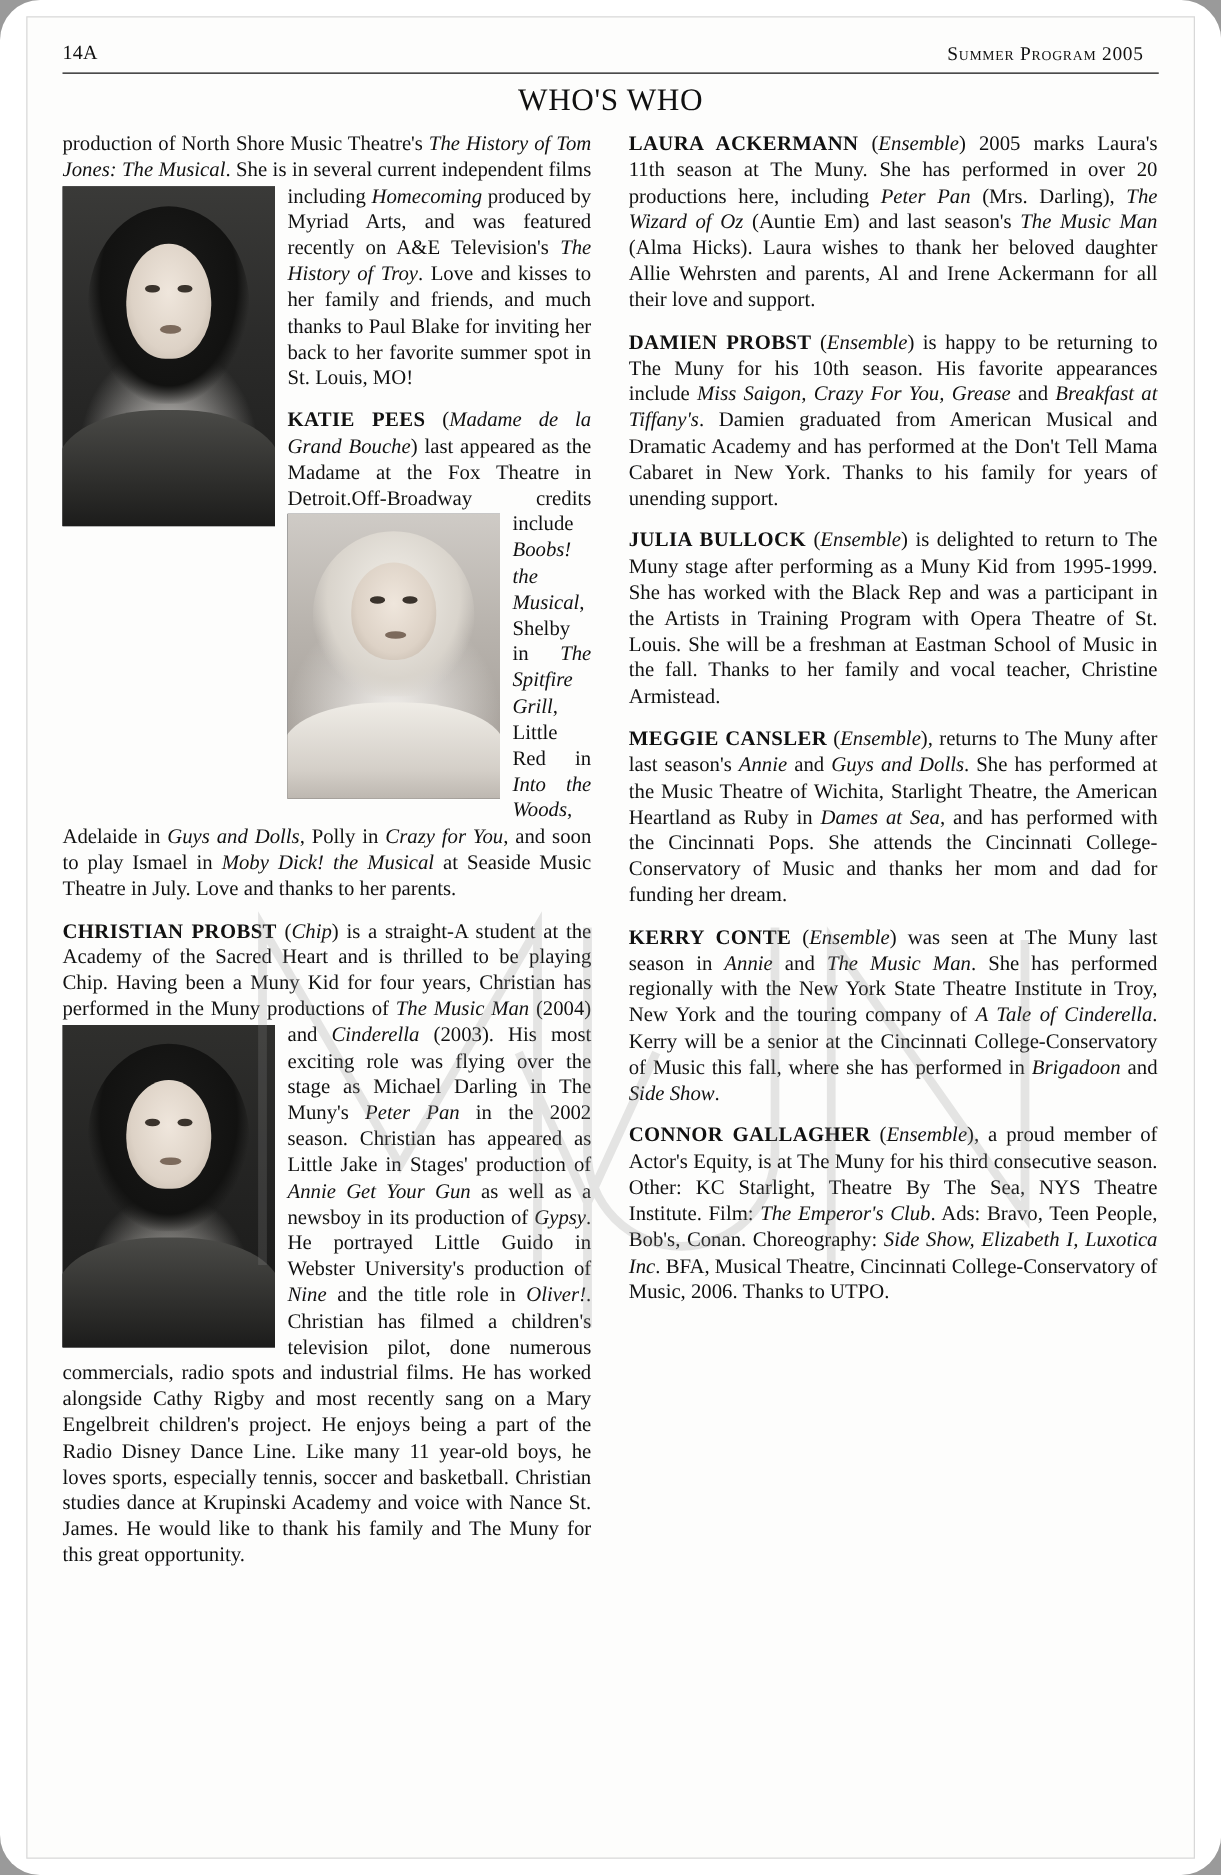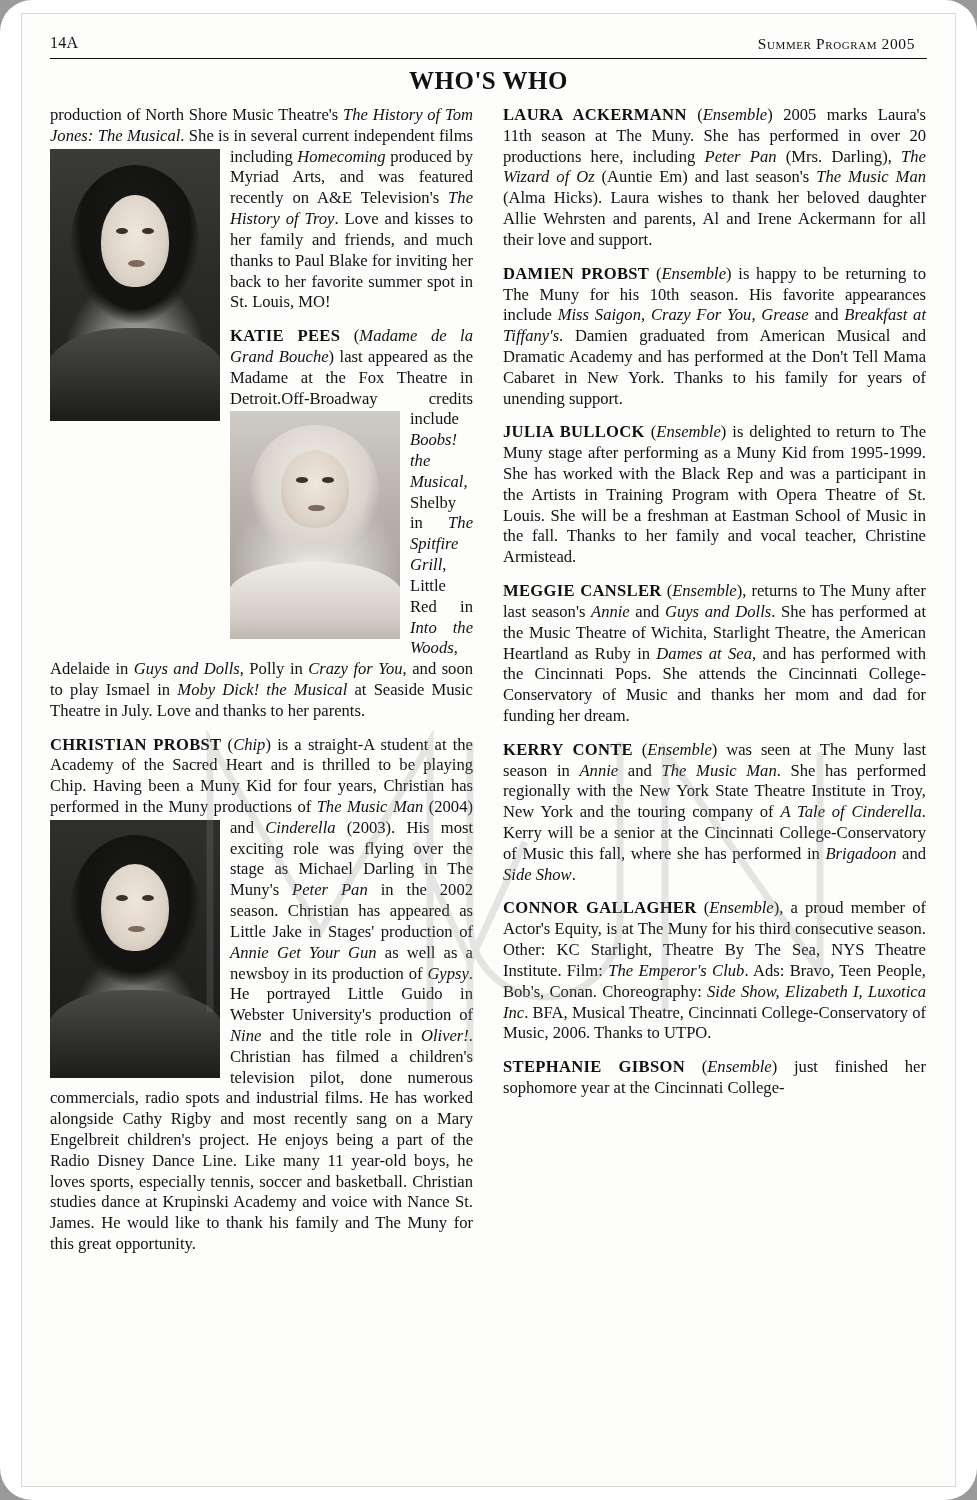--- a/index.html
+++ b/index.html
@@ -54,21 +54,21 @@
     top: 3px;
     font-size: 15.5px;
     font-variant: small-caps;
     letter-spacing: 0.6px;
   }
 
   
   .doctitle {
     text-align: center;
     font-size: 25px;
-    font-weight: bold;
+    font-weight: normal;
     letter-spacing: 0.5px;
     margin: 6px 0 10px 0;
   }
 
   
   .cols {
     position: relative;
     display: flex;
     gap: 30px;
     width: 877px;
@@ -262,24 +262,20 @@
           <p>
             <span class="nm">KERRY CONTE</span>
             <span>(</span><span class="it">Ensemble</span><span>)</span><span> was seen at The Muny last season in </span><span class="it">Annie</span><span> and </span><span class="it">The Music Man</span><span>. She has performed regionally with the New York State Theatre Institute in Troy, New York and the touring company of </span><span class="it">A Tale of Cinderella</span><span>. Kerry will be a senior at the Cincinnati College-Conservatory of Music this fall, where she has performed in </span><span class="it">Brigadoon</span><span> and </span><span class="it">Side Show</span><span>.</span>
           </p>
 
           <p>
             <span class="nm">CONNOR GALLAGHER</span>
             <span>(</span><span class="it">Ensemble</span><span>)</span><span>, a proud member of Actor's Equity, is at The Muny for his third consecutive season. Other: KC Starlight, Theatre By The Sea, NYS Theatre Institute. Film: </span><span class="it">The Emperor's Club</span><span>. Ads: Bravo, Teen People, Bob's, Conan. Choreography: </span><span class="it">Side Show, Elizabeth I, Luxotica Inc</span><span>. BFA, Musical Theatre, Cincinnati College-Conservatory of Music, 2006. Thanks to UTPO.</span>
           </p>
 
-          <p>
-            <span class="nm">STEPHANIE GIBSON</span>
-            <span>(</span><span class="it">Ensemble</span><span>)</span><span> just finished her sophomore year at the Cincinnati College-</span>
-          </p>
 
         </div>
       </div>
 
       <div class="watermark">
         <svg viewBox="0 0 700 440" xmlns="http://www.w3.org/2000/svg">
           <g fill="none" stroke="#8d8d8d" stroke-width="7">
             <path d="M40 380 L40 110 L150 300 L260 110 L260 380"></path>
             <path d="M300 110 L300 290 A75 75 0 0 0 450 290 L450 110"></path>
             <path d="M495 380 L495 120 L650 340 L650 120"></path>

